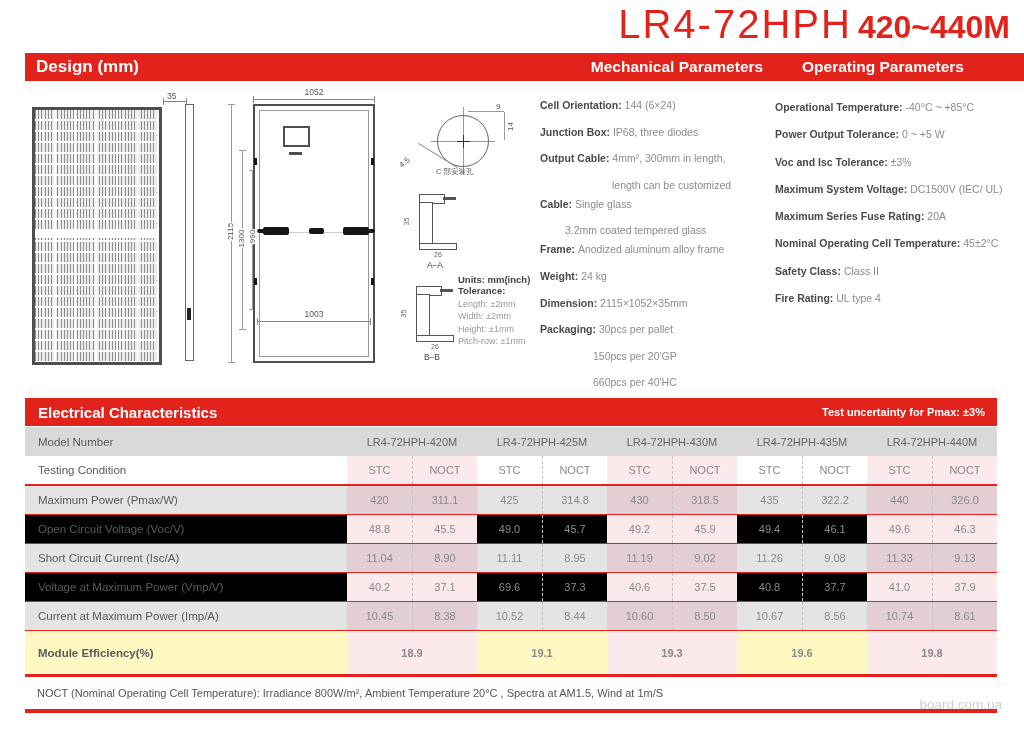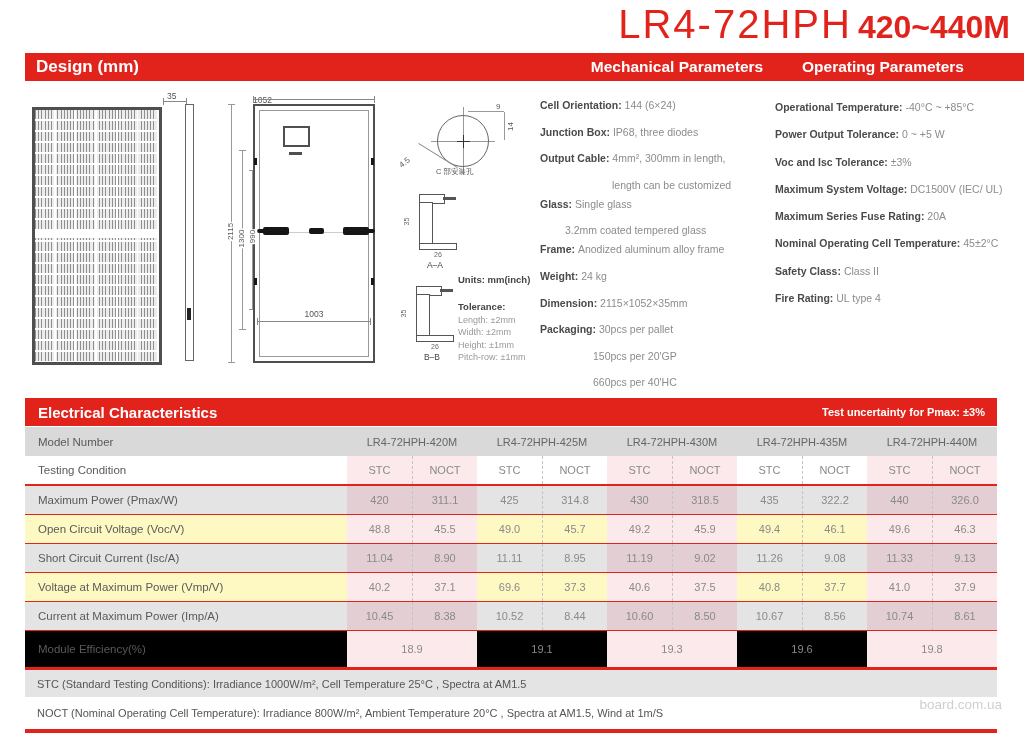--- a/index.html
+++ b/index.html
@@ -69,21 +69,21 @@
   .sec .hook{position:absolute;left:12px;top:0;width:26px;height:10px;border:1.5px solid #555;box-sizing:border-box;background:#fff;}
   .sec .pin{position:absolute;left:36px;top:3px;width:13px;height:3px;background:#555;}
   .sec .bar{position:absolute;left:12px;top:8px;width:14px;height:43px;border:1.5px solid #555;box-sizing:border-box;background:#fff;}
   .sec .base{position:absolute;left:12px;top:49px;width:38px;height:7px;border:1.5px solid #555;box-sizing:border-box;background:#fff;}
   .sec .sdimv{position:absolute;left:-4px;top:24px;transform:rotate(-90deg);font-size:7px;color:#666;}
   .sec .sdimh{position:absolute;left:14px;top:57px;width:34px;text-align:center;font-size:7px;color:#666;}
   .sec .slabel{position:absolute;left:0;top:66px;width:56px;text-align:center;font-size:8.5px;color:#444;}
 
   .tol{position:absolute;left:458px;top:274px;width:100px;}
   .tol .t-units{font-size:9.5px;font-weight:bold;color:#444;}
-  .tol .t-head{font-size:9.5px;font-weight:bold;color:#444;margin-top:16px;}
+  .tol .t-head{font-size:9.5px;font-weight:bold;color:#444;margin-top:0;}
   .tol .t-item{font-size:9px;color:#999;margin-top:2.5px;}
 
   
   .params{position:absolute;width:250px;}
   .params.mech{left:540px;top:99px;}
   .params.oper{left:775px;top:101px;width:248px;}
   .param-line{height:26.6px;font-size:10.5px;white-space:nowrap;}
   .oper .param-line{height:27.3px;}
   .param-line.tight{height:19px;}
   .param-line.ind1{padding-left:25px;}
@@ -103,22 +103,22 @@
     box-sizing:border-box;}
   .t-cell{width:65px;display:flex;align-items:center;justify-content:center;font-size:11px;color:#8a8a8a;
     box-sizing:border-box;}
   .t-cell.span2{width:130px;}
   .t-cell.noct{border-left:1px dashed #c4c4c4;}
   .row-model{height:29px;background:var(--modelgray);text-align:center;}
   .row-model .t-cell{color:#666;font-size:11px;}
   .row-testing{height:30px;background:#fff;border-bottom:2px solid var(--red);}
   .row-data{height:29px;border-bottom:1.5px solid var(--red);}
   .row-data.shade-gray{background:var(--rowgray);}
-  .row-data.shade-white{background:#fef9c3;text-align:center;}
-  .row-eff{height:36px;background:#000000;}
+  .row-data.shade-white{background:#000000;text-align:center;}
+  .row-eff{height:43px;background:#fef9c3;font-weight:bold;}
   .shade-white .t-cell.hl,.row-testing .t-cell.hl,.row-eff .t-cell.hl{background:var(--pink);}
   .shade-gray .t-cell.hl{background:var(--pinkgray);}
   .notes{border-top:3px solid var(--red);border-bottom:4px solid var(--red);}
   .note-row{display:flex;align-items:center;padding-left:12px;font-size:11px;color:#555;box-sizing:border-box;}
   .note-row.stc{height:27px;background:var(--rowgray);}
   .note-row.noct-n{height:32px;background:#fff;}
 
   .watermark{position:absolute;right:22px;top:697px;font-size:13.5px;color:#cfcfcf;}
 </style>
 </head>
@@ -137,21 +137,21 @@
   </div>
 
   <div class="front-view"></div>
 
   <span class="dim" style="left:167px;top:91px;">35</span>
   <div class="hline" style="left:163px;top:101px;width:24px;"></div>
   <div class="side-view">
       <div class="blob"></div>
     </div>
 
-  <span class="dim" style="left:253px;top:87px;width:122px;text-align:left;margin-top:8px;">1052</span>
+  <span class="dim" style="left:253px;top:87px;width:122px;text-align:center;">1052</span>
   <div class="hline" style="left:253px;top:99px;width:122px;"></div>
 
   <div class="vline" style="left:231px;top:104px;height:259px;"></div>
   <span class="vdim" style="left:221px;top:227px;">2115</span>
   <div class="vline" style="left:242px;top:150px;height:180px;"></div>
   <span class="vdim" style="left:232px;top:234px;">1300</span>
   <div class="vline" style="left:252px;top:170px;height:140px;"></div>
   <span class="vdim" style="left:245px;top:232px;">990</span>
 
   <div class="back-view">
@@ -214,21 +214,21 @@
         <div class="t-item">Height: ±1mm</div>
         <div class="t-item">Pitch-row: ±1mm</div>
       </div>
   </div>
 
   <div class="params mech" id="mech-list">
       <div class="param-line"><span class="p-label">Cell Orientation: </span><span class="p-value">144 (6×24)</span></div>
       <div class="param-line"><span class="p-label">Junction Box: </span><span class="p-value">IP68, three diodes</span></div>
       <div class="param-line"><span class="p-label">Output Cable: </span><span class="p-value">4mm², 300mm in length,</span></div>
       <div class="param-line ind3 tight"><span class="p-value">length can be customized</span></div>
-      <div class="param-line"><span class="p-label">Glass: </span><span class="p-value">Single glass</span></div>
+      <div class="param-line"><span class="p-label">Cable: </span><span class="p-value">Single glass</span></div>
       <div class="param-line ind1 tight"><span class="p-value">3.2mm coated tempered glass</span></div>
       <div class="param-line"><span class="p-label">Frame: </span><span class="p-value">Anodized aluminum alloy frame</span></div>
       <div class="param-line"><span class="p-label">Weight: </span><span class="p-value">24 kg</span></div>
       <div class="param-line"><span class="p-label">Dimension: </span><span class="p-value">2115×1052×35mm</span></div>
       <div class="param-line"><span class="p-label">Packaging: </span><span class="p-value">30pcs per pallet</span></div>
       <div class="param-line ind2"><span class="p-value">150pcs per 20'GP</span></div>
       <div class="param-line ind2"><span class="p-value">660pcs per 40'HC</span></div>
     </div>
   <div class="params oper" id="oper-list">
       <div class="param-line"><span class="p-label">Operational Temperature: </span><span class="p-value">-40°C ~ +85°C</span></div>
@@ -336,19 +336,18 @@
         <div class="t-row row-eff">
           <div class="t-label">Module Efficiency(%)</div>
           <div class="t-cell span2 hl">18.9</div>
           <div class="t-cell span2">19.1</div>
           <div class="t-cell span2 hl">19.3</div>
           <div class="t-cell span2">19.6</div>
           <div class="t-cell span2 hl">19.8</div>
         </div>
       </div>
     <div class="notes">
-      <div class="note-row stc">STC (Standard Testing Conditions): Irradiance 1000W/m², Cell Temperature 25°C , Spectra at AM1.5</div>
       <div class="note-row noct-n">NOCT (Nominal Operating Cell Temperature): Irradiance 800W/m², Ambient Temperature 20°C , Spectra at AM1.5, Wind at 1m/S</div>
     </div>
   </div>
 
   <span class="watermark">board.com.ua</span>
 </div>
 
 </body></html>

